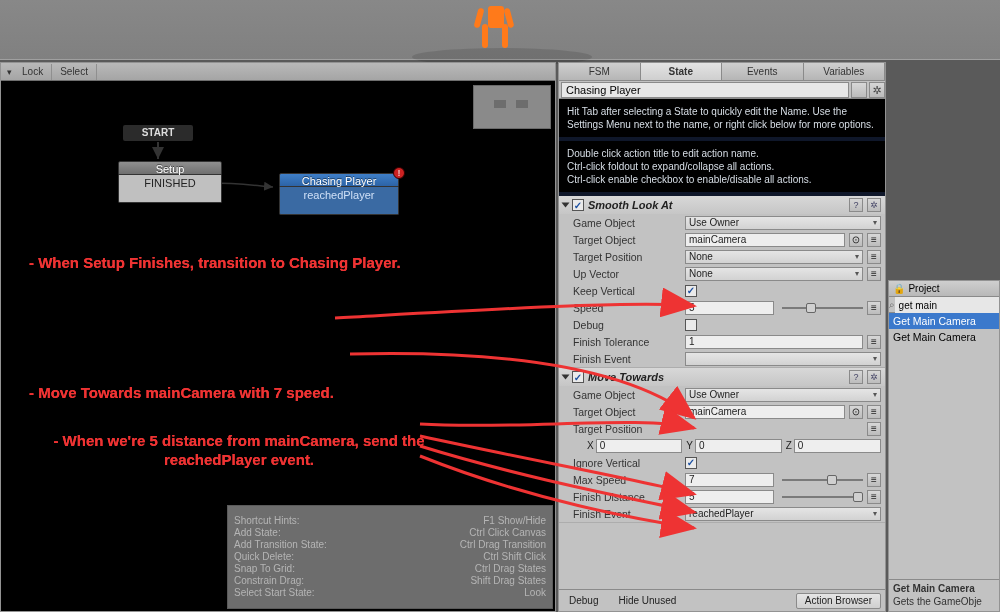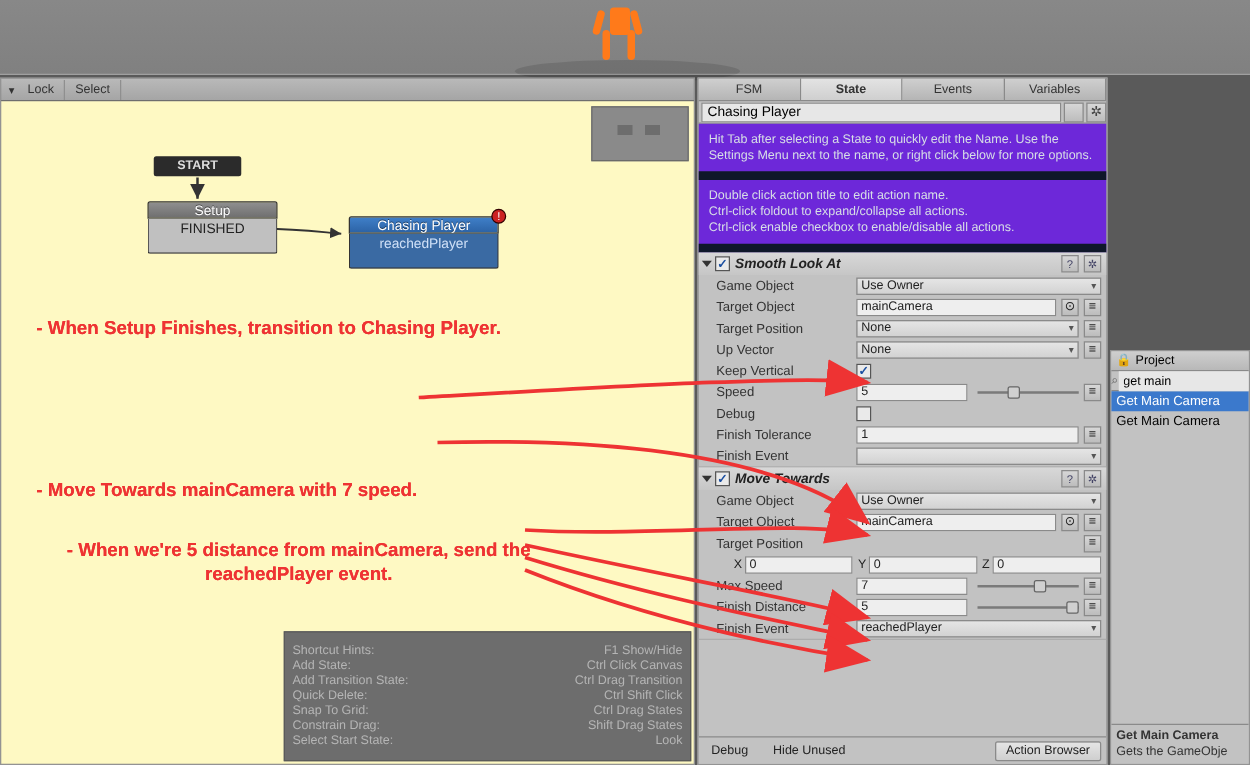--- a/index.html
+++ b/index.html
@@ -11,21 +11,21 @@
 .char .leg2 { position:absolute; left:24px; top:24px; width:6px; height:24px; background:#ff7a1a; border-radius:3px; }
 .char .torso { position:absolute; left:10px; top:6px; width:16px; height:22px; background:#ff7a1a; border-radius:3px; }
 .char .arm1 { position:absolute; left:-2px; top:8px; width:6px; height:20px; background:#ff7a1a; border-radius:3px; transform:rotate(15deg); }
 .char .arm2 { position:absolute; left:28px; top:8px; width:6px; height:20px; background:#ff7a1a; border-radius:3px; transform:rotate(-15deg); }
 .viewport .shadow { position:absolute; left:412px; top:48px; width:180px; height:18px; border-radius:50%; background:rgba(0,0,0,0.12); }
 .viewport .groundline { position:absolute; left:0; bottom:0; width:100%; height:1px; background: rgba(255,255,255,0.25); }
 
 .fsm-panel { position:absolute; left:0; top:62px; width:556px; height:550px; background:#808080; border:1px solid #939393; }
 .fsm-toolbar { height:18px; background: linear-gradient(#b9b9b9,#a5a5a5); border-bottom:1px solid #6e6e6e; display:flex; align-items:center; gap:0; padding-left:6px; font-size:10px; color:#333; }
 .fsm-toolbar .tbtn { padding:0 8px; height:16px; line-height:16px; border-right:1px solid #8f8f8f; }
-.fsm-canvas { position:relative; width:100%; height:calc(100% - 18px); background:#fef9c3;padding-left:12px; }
+.fsm-canvas { position:relative; width:100%; height:calc(100% - 18px); background:#000000;padding-left:12px; }
 
 .node { position:absolute; width:104px; text-align:center; font-size:11px; }
 .node .strip { height:14px; line-height:14px; border:1px solid #333; border-radius:2px 2px 0 0; color:#fff; text-shadow:0 -1px 0 rgba(0,0,0,.5); }
 .node .body { height:28px; line-height:16px; background:#c0c0c0; border:1px solid #333; border-top:none; border-radius:0 0 2px 2px; color:#222; }
 .start-badge { position:absolute; width:70px; height:16px; line-height:16px; background:#2b2b2b; color:#ddd; border-radius:2px; font-size:10px; text-align:center; font-weight:bold; }
 
 .node.setup .strip { background: linear-gradient(#8f8f8f,#6f6f6f); }
 .node.chasing { width:120px; }
 .node.chasing .strip { background: linear-gradient(#3f7fc8,#2c63a6); }
 .node.chasing .body { background:#3a6aa3; color:#cfe0f7; }
@@ -46,21 +46,21 @@
 .inspector { position:absolute; left:558px; top:62px; width:328px; height:550px; background:#c2c2c2; border:1px solid #939393; font-size:11px; color:#222; }
 .tabs { display:flex; height:18px; border-bottom:1px solid #8a8a8a; }
 .tabs .tab { flex:1; text-align:center; line-height:17px; font-size:10px; background:linear-gradient(#cfcfcf,#b5b5b5); border-right:1px solid #8a8a8a; color:#333; }
 .tabs .tab.active { background:linear-gradient(#e3e3e3,#cfcfcf); font-weight:bold; }
 
 .statebar { display:flex; height:18px; align-items:center; border-bottom:1px solid #8a8a8a; }
 .statebar input { flex:1; height:16px; border:1px solid #8a8a8a; background:#e7e7e7; padding:0 4px; font-size:11px; margin-left:2px; }
 .statebar .sq { width:16px; height:16px; background:linear-gradient(#d7d7d7,#bcbcbc); border:1px solid #8a8a8a; margin-left:2px; }
 .gear { font-size:11px; text-align:center; line-height:14px; color:#444; }
 
-.helpbox { background:#6d28d9; color:#d7dee6; font-size:10px; padding:6px 8px; line-height:13px; border-bottom:7px solid #0f172a; }
+.helpbox { background:#000000; color:#d7dee6; font-size:10px; padding:6px 8px; line-height:13px; border-bottom:4px solid #0f172a; }
 
 .foldout { border-bottom:1px solid #adadad; }
 .fold-head { display:flex; align-items:center; height:18px; background:linear-gradient(#d8d8d8,#c6c6c6); padding:0 4px; gap:4px; }
 .fold-head .tri { width:0; height:0; border-left:5px solid #333; border-top:4px solid transparent; border-bottom:4px solid transparent; transform:rotate(90deg); }
 .fold-head .cb { width:12px; height:12px; border:1px solid #555; background:#eaeaea; display:flex; align-items:center; justify-content:center; }
 .fold-head .cb.checked::after { content:"✓"; font-size:10px; color:#1a4ea0; font-weight:bold; }
 .fold-head .title { font-weight:bold; flex:1; font-size:11px;font-style:italic; }
 .fold-head .mini-icon { width:14px; height:14px; background:linear-gradient(#d7d7d7,#bcbcbc); border:1px solid #8a8a8a; font-size:9px; text-align:center; line-height:12px; color:#446; }
 
 .proprow { display:flex; align-items:center; height:17px; padding:0 4px 0 14px; gap:4px; }
@@ -288,20 +288,24 @@
             <span>Y</span>
             <span class="af">0</span>
           </div>
         <div class="axis">
             <span>Z</span>
             <span class="af">0</span>
           </div>
       </div>
     </div>
     <div class="proprow">
+        <span class="lab">Ignore Vertical</span>
+        <span class="chk checked"></span>
+      </div>
+    <div class="proprow">
         <span class="lab">Max Speed</span>
         <span class="field num">7</span>
         <span class="slider">
           <span class="track"></span>
           <span class="thumb" style="left:55%"></span>
         </span>
         <span class="picker">≡</span>
       </div>
     <div class="proprow">
         <span class="lab">Finish Distance</span>

